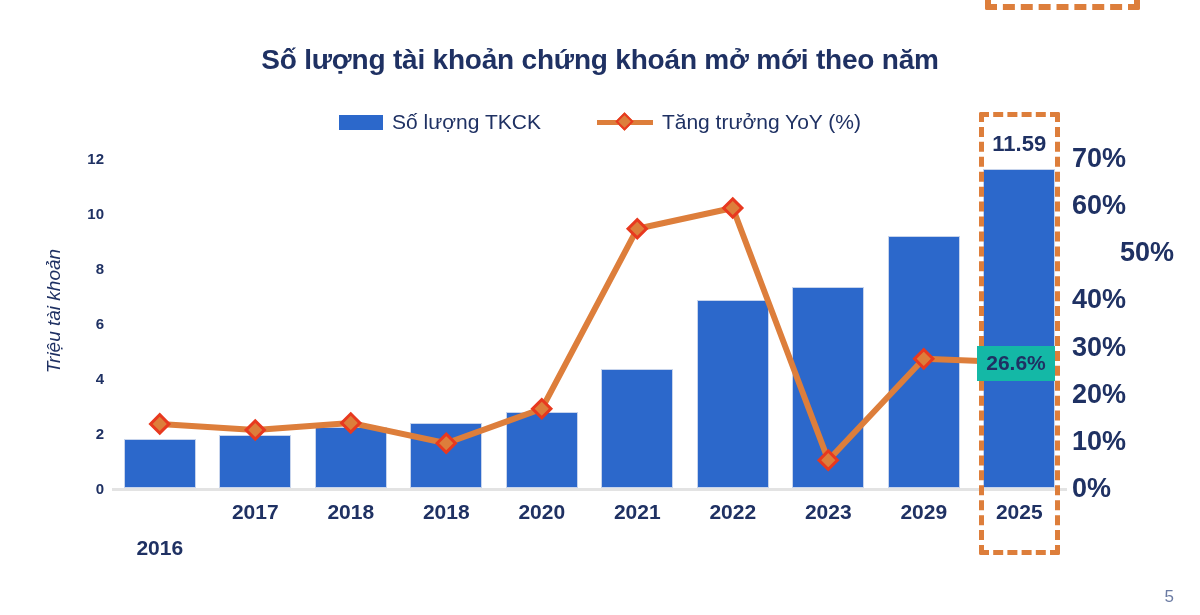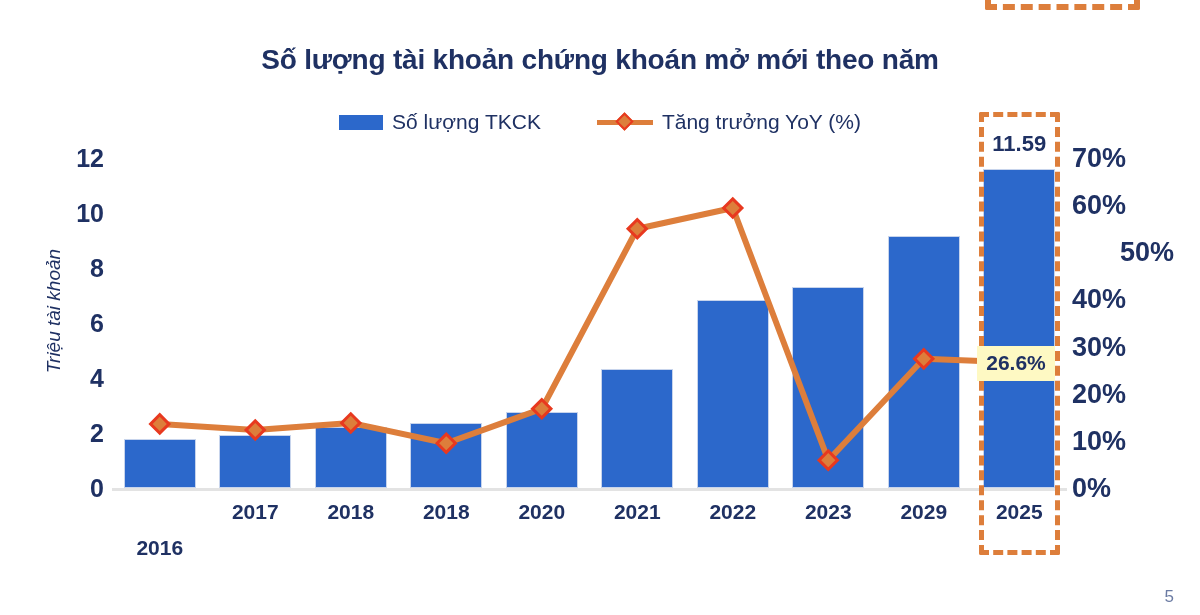--- a/index.html
+++ b/index.html
@@ -89,21 +89,21 @@
     text-align: center;
     font-size: 19px;
     font-style: italic;
     color: #1F3163;
   }
   .ytick-left {
     position: absolute;
     left: 58px;
     width: 46px;
     text-align: right;
-    font-size: 25px;
+    font-size: 15px;
     font-weight: bold;
     color: #1F3163;
     transform: translateY(-50%);
   }
   .ytick-right {
     position: absolute;
     left: 1072px;
     width: 72px;
     text-align: left;
     font-size: 27px;
@@ -162,21 +162,21 @@
     width: 84px; height: 445px;
     border: 5px dashed #DD7E3B;
     border-radius: 2px;
   }
 
   
   #line-callout {
     position: absolute;
     left: 960px; top: 352px;
     padding: 5px 9px 6px 9px;
-    background: #fef9c3;
+    background: #14b8a6;
     font-size: 21px;
     font-weight: bold;
     color: #1F3163;
     white-space: nowrap;
   }
 
   
   #page-number {
     position: absolute;
     right: 26px; bottom: 8px;

